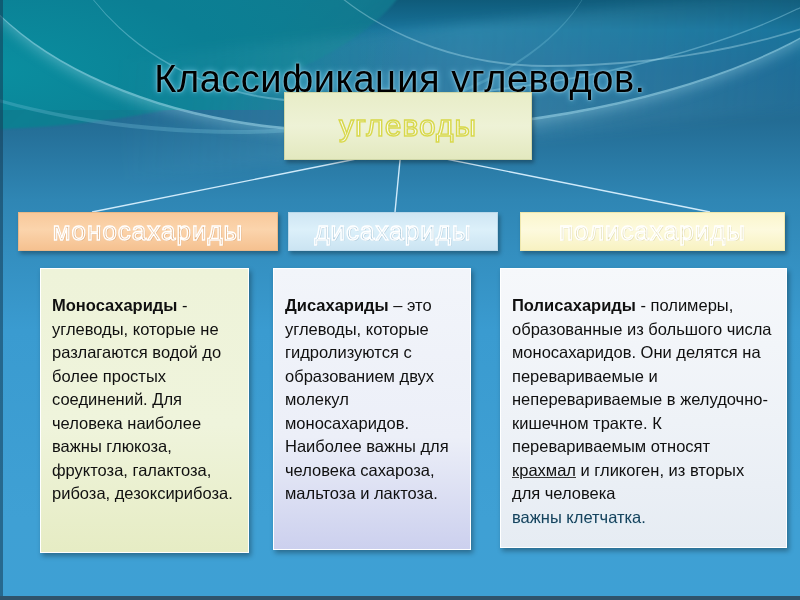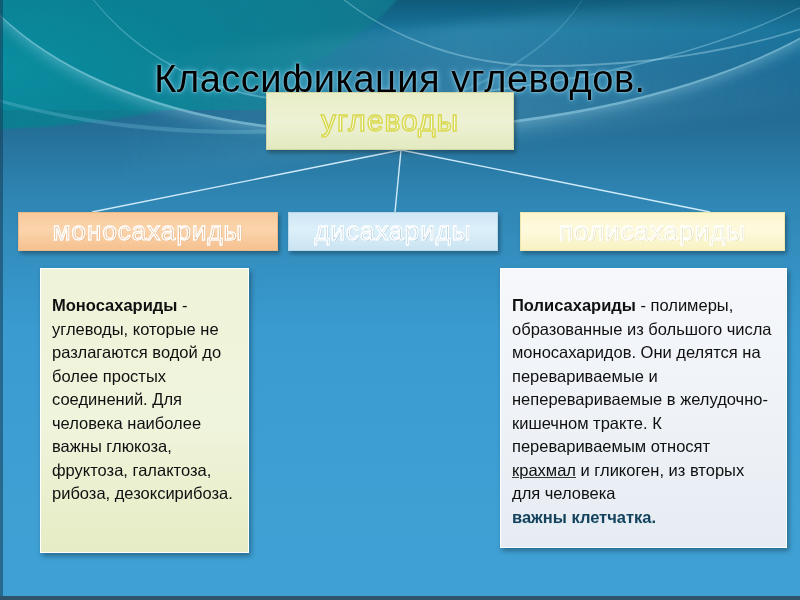--- a/index.html
+++ b/index.html
@@ -129,22 +129,22 @@
     box-shadow: 2px 3px 4px rgba(0,0,0,0.30);
   }
   .node-text {
     font-size: 30px;
     letter-spacing: 1px;
     color: transparent;
     white-space: nowrap;
   }
 
   #node-root {
-    left: 266px; top: 92px;
-    width: 248px; height: 58px;
+    left: 284px; top: 92px;
+    width: 248px; height: 68px;
     background: linear-gradient(to bottom, #e8edc8 0%, #eef2d6 50%, #e3e9bf 100%);
     border: 1px solid #cfd7a8;
     align-items: center;
   }
   #node-root .node-text {
     -webkit-text-stroke: 1.4px #d8d84a;
     text-shadow: 0 1px 0 rgba(255,255,255,0.6);
   }
 
   #node-mono {
@@ -218,21 +218,20 @@
   #panel-poly {
     left: 500px; top: 268px;
     width: 287px; height: 280px;
     background: linear-gradient(to bottom, #f6f8fb 0%, #eef2f7 55%, #e6ecf3 100%);
     border: 1px solid #ffffff;
   }
   
   #panel-poly .overflow-line {
     color: #17425c;
     text-shadow: 0 1px 0 rgba(190,230,245,0.45);
-    font-weight: bold;
   }
 </style>
 </head>
 <body>
 
 <div id="slide">
 
   <div class="bg-base"></div>
   <div class="bg-topleft"></div>
   <div class="bg-topleft2"></div>
@@ -263,19 +262,22 @@
     <span class="node-text">дисахариды</span>
   </div>
   <div class="node" id="node-poly">
     <span class="node-text">полисахариды</span>
   </div>
 
   <div class="panel" id="panel-mono">
     <b>Моносахариды</b><span> - </span><span>углеводы, которые не разлагаются водой  до более простых соединений. Для человека наиболее важны глюкоза, фруктоза, галактоза, рибоза, дезоксирибоза.</span>
   </div>
 
+  <div class="panel" id="panel-di">
+    <b>Дисахариды</b><span> – </span><span>это углеводы, которые гидролизуются с образованием двух молекул моносахаридов. Наиболее важны для человека сахароза, мальтоза и лактоза.</span>
+  </div>
 
   <div class="panel" id="panel-poly">
     <b>Полисахариды</b><span> - </span><span>полимеры, образованные из большого числа моносахаридов. Они делятся на перевариваемые и неперевариваемые в желудочно-кишечном тракте. К перевариваемым относят </span><span class="u">крахмал</span><span> и гликоген, из вторых для человека</span>
     <div class="overflow-line">важны клетчатка.</div>
   </div>
 
 </div>
 
 </body></html>

